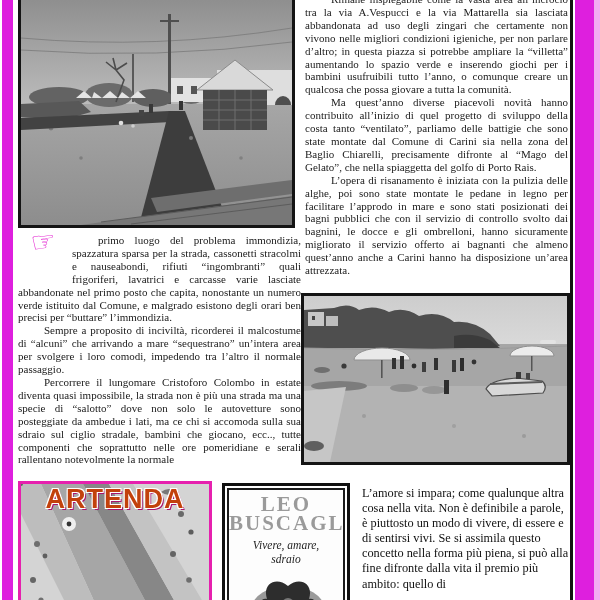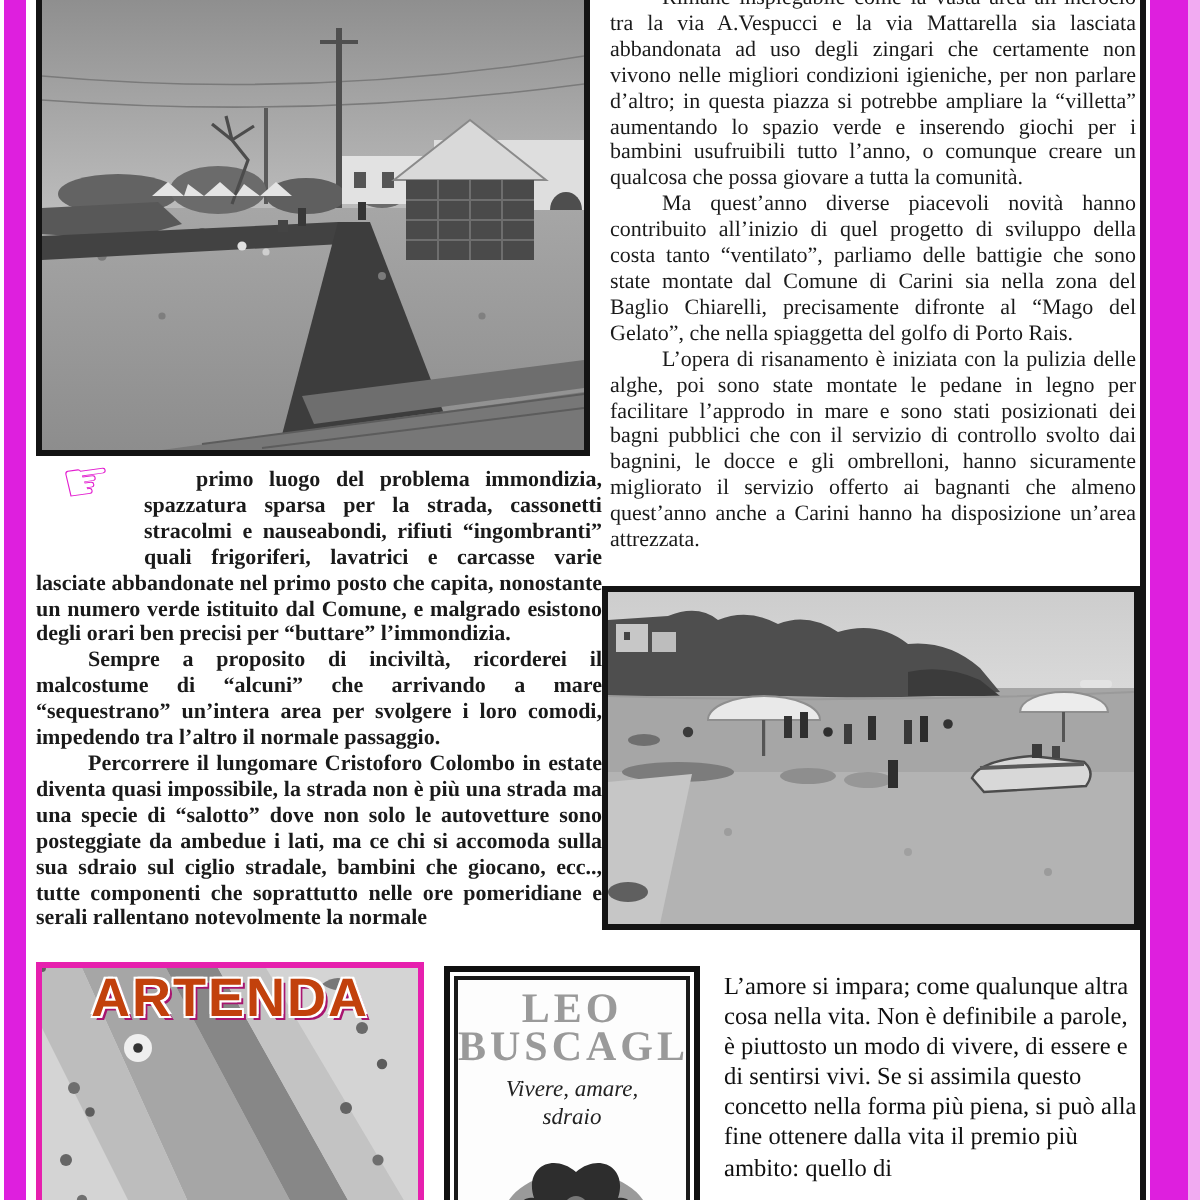--- a/index.html
+++ b/index.html
@@ -18,21 +18,21 @@
 
   
   .photo-frame{border:3px solid #141414;background:#a9a9a9;box-sizing:border-box;overflow:hidden;}
   #photo1{left:18px;top:-5px;width:277px;height:233px;}
   #photo2{left:301px;top:293px;width:269px;height:172px;}
 
   
   .col{position:absolute;text-align:justify;font-size:11px;line-height:12.9px;color:#1a1a1a;}
   .col p{margin:0;text-indent:26px;}
   #right-col{left:305px;top:-7px;width:263px;}
-  #left-col{left:18px;top:234px;width:283px;font-weight:bold;}
+  #left-col{left:18px;top:234px;width:283px;}
   .hand-spacer{float:left;width:54px;height:39px;}
   #hand-icon{left:31px;top:228px;font-size:28px;line-height:28px;color:#e31fd0;transform:rotate(-8deg);}
 
   
   #artenda{left:18px;top:481px;width:194px;height:150px;border:3px solid #e620ae;box-sizing:border-box;background:#d6d6d6;overflow:hidden;}
   #artenda-title{position:absolute;top:0px;left:0;right:0;text-align:center;
     font-family:Liberation Sans, sans-serif;font-weight:bold;font-size:27px;letter-spacing:1px;
     color:#c2410c;
     text-shadow:-1px -1px 0 #fff,1px -1px 0 #fff,-1px 1px 0 #fff,1px 1px 0 #fff,2px 2px 0 #a8156f;}
 
@@ -205,14 +205,14 @@
     <div class="book-subtitle">sdraio</div>
     <svg width="118" height="46" viewBox="0 0 118 46" style="margin-top:6px">
       <ellipse cx="59" cy="36" rx="36" ry="22" fill="#9a9a9a"></ellipse>
       <path d="M59,14 C47,4 33,12 38,27 C29,25 27,40 40,42 C50,50 68,50 78,42 C91,40 89,25 80,27 C85,12 71,4 59,14 Z" fill="#2d2d2d"></path>
       <circle cx="59" cy="32" r="6" fill="#777"></circle>
     </svg>
   </div>
 </div>
 
 <div class="abs" id="quote">
-  <p>L’amore si impara; come qualunque altra cosa nella vita. Non è definibile a parole, è piuttosto un modo di vivere, di essere e di sentirsi vivi. Se si assimila questo concetto nella forma più piena, si può alla fine ottenere dalla vita il premio più ambito: quello di</p>
+  <p>L’amore si impara; come qualunque altra cosa nella vita. Non è definibile a parole, è piuttosto un modo di vivere, di essere e di sentirsi vivi. Se si assimila questo concetto nella forma più piena, si può alla fine difronte dalla vita il premio più ambito: quello di</p>
 </div>
 
 </body></html>

